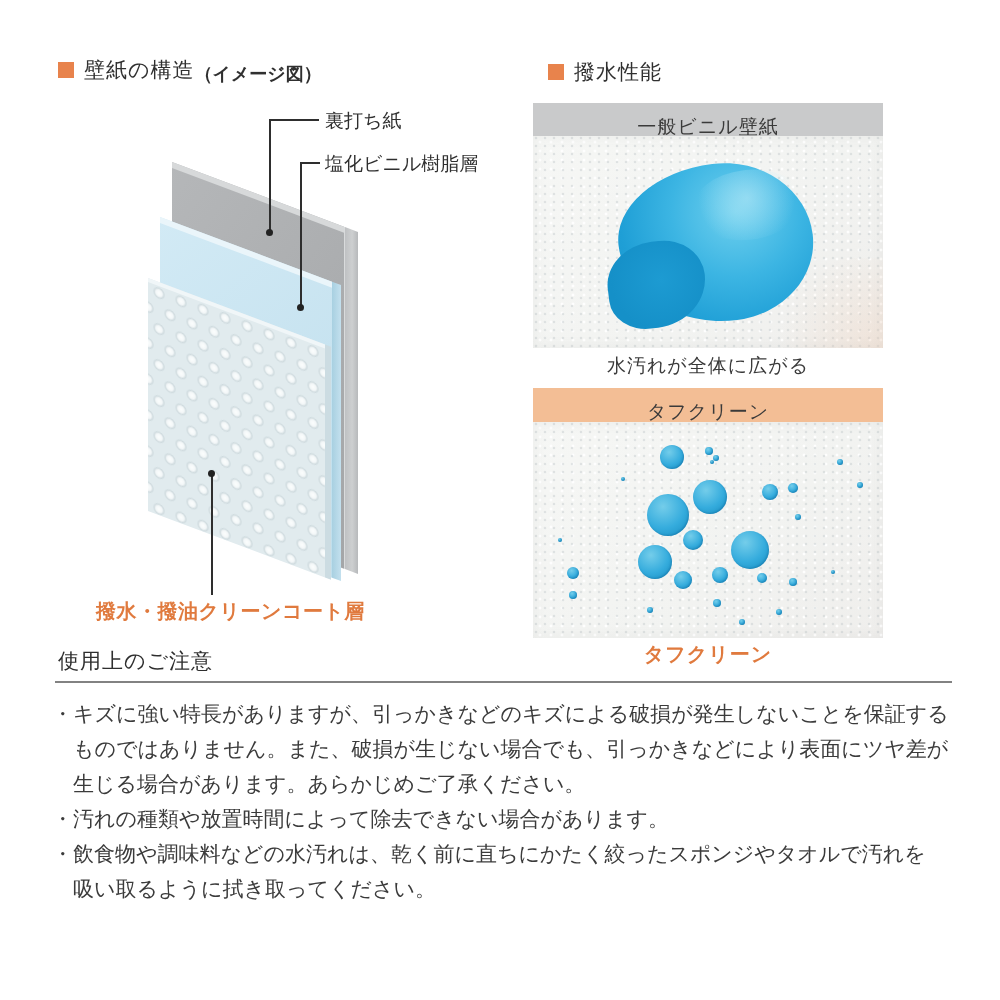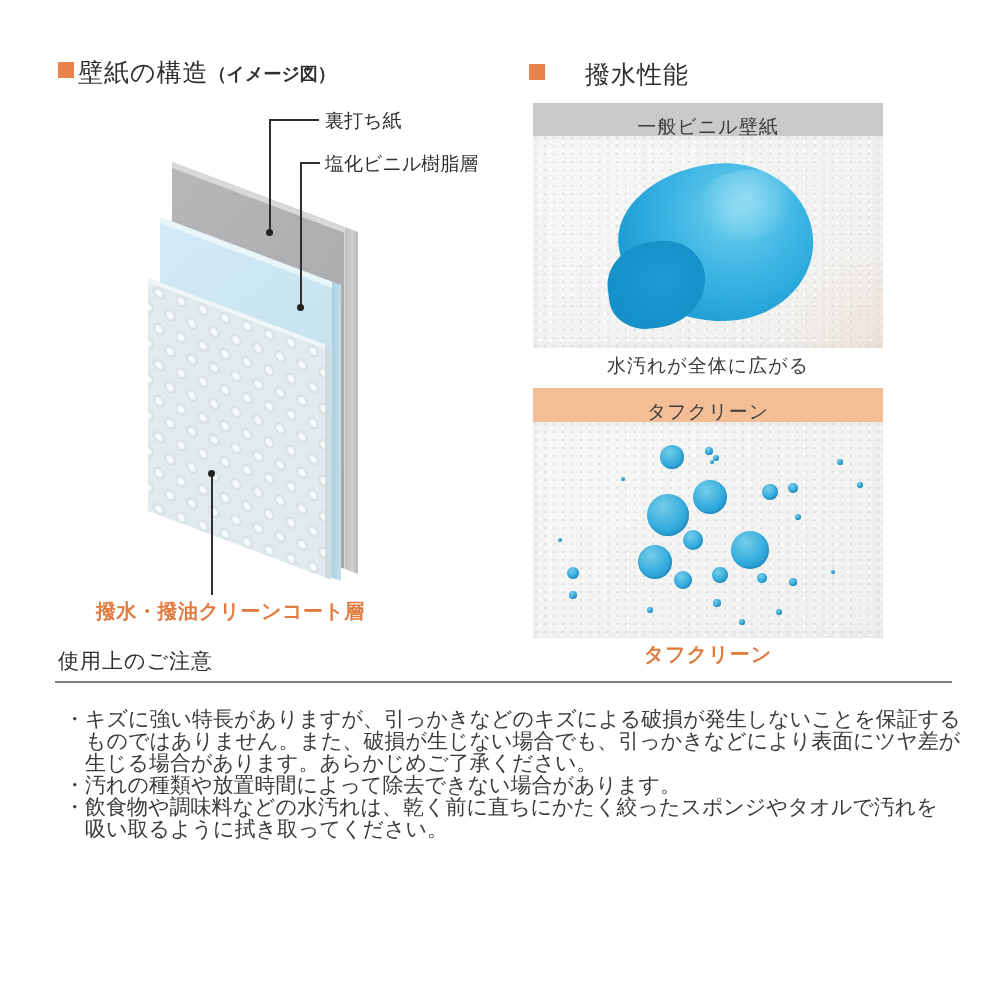--- a/index.html
+++ b/index.html
@@ -12,24 +12,24 @@
     --text:#3B3B3B;
   }
   html,body{margin:0;padding:0;background:#fff;}
   .page{
     position:relative;width:1000px;height:1000px;background:#fff;overflow:hidden;
     font-family:"Liberation Sans","DejaVu Sans",sans-serif;color:var(--text);
   }
   
   .sec-title{position:absolute;display:flex;align-items:flex-start;}
   .sq{width:16px;height:16px;background:var(--accent);margin-top:6px;flex:0 0 auto;}
-  .sec-title .t-main{font-size:25px;color:#303030;margin-left:4px;letter-spacing:1px;text-align:right;}
+  .sec-title .t-main{font-size:21px;color:#303030;margin-left:10px;letter-spacing:1px;text-align:right;}
   .sec-title .t-sub{font-size:18px;color:#303030;letter-spacing:0;font-weight:bold;}
   #title-left{left:58px;top:56px;}
-  #title-right{left:529px;top:58px;gap:36px;}
+  #title-right{left:548px;top:58px;}
 
   
   .layer{position:absolute;transform-origin:0 0;transform:skewY(20.6deg);}
   .layer .bevel{position:absolute;left:0;right:0;top:0;height:6px;}
   .layer .side{position:absolute;left:100%;top:0;height:100%;}
   #layer-backing{left:172px;top:162px;width:172px;height:342px;z-index:1;
     background:linear-gradient(120deg,#b5b7b9 0%,#aaacae 60%,#a4a6a8 100%);}
   #layer-backing .bevel{background:#d7d9da;}
   #layer-backing .side{width:13px;background:linear-gradient(to right,#bfc1c3,#cdcfd0 55%,#b7b9bb);border-left:1px solid #d9dbdc;}
   #layer-vinyl{left:160px;top:217px;width:172px;height:296px;z-index:2;
@@ -79,22 +79,22 @@
   .drop{position:absolute;border-radius:50%;
     background:radial-gradient(circle at 38% 30%,#74cdea 0%,#35acdd 55%,#178cc0 100%);
     box-shadow:inset -1px -1px 2px rgba(10,90,140,0.35);}
   .caption{position:absolute;left:533px;width:350px;text-align:center;font-size:19px;color:#3a3a3a;letter-spacing:1px;}
   #caption-general{top:353px;}
   #caption-tough{top:641px;color:var(--label_orange);font-weight:bold;font-size:20px;}
 
   
   #notes-heading{position:absolute;left:58px;top:647px;font-size:21px;color:#2e2e2e;letter-spacing:1px;}
   #notes-divider{position:absolute;left:55px;top:681px;width:897px;height:2px;background:var(--divider);}
-  #notes-list{position:absolute;left:52px;top:696px;width:902px;margin:12px;padding:0;list-style:none;
-    font-size:21px;line-height:22px;color:var(--text);}
+  #notes-list{position:absolute;left:52px;top:696px;width:902px;margin:0;padding:0;list-style:none;
+    font-size:21px;line-height:35px;color:var(--text);}
   #notes-list li{white-space:pre-line;padding-left:21px;text-indent:-21px;}
 </style>
 </head>
 <body>
 
 <div class="page">
 
   <div class="sec-title" id="title-left">
     <span class="sq"></span>
     <span class="t-main">壁紙の構造</span>

